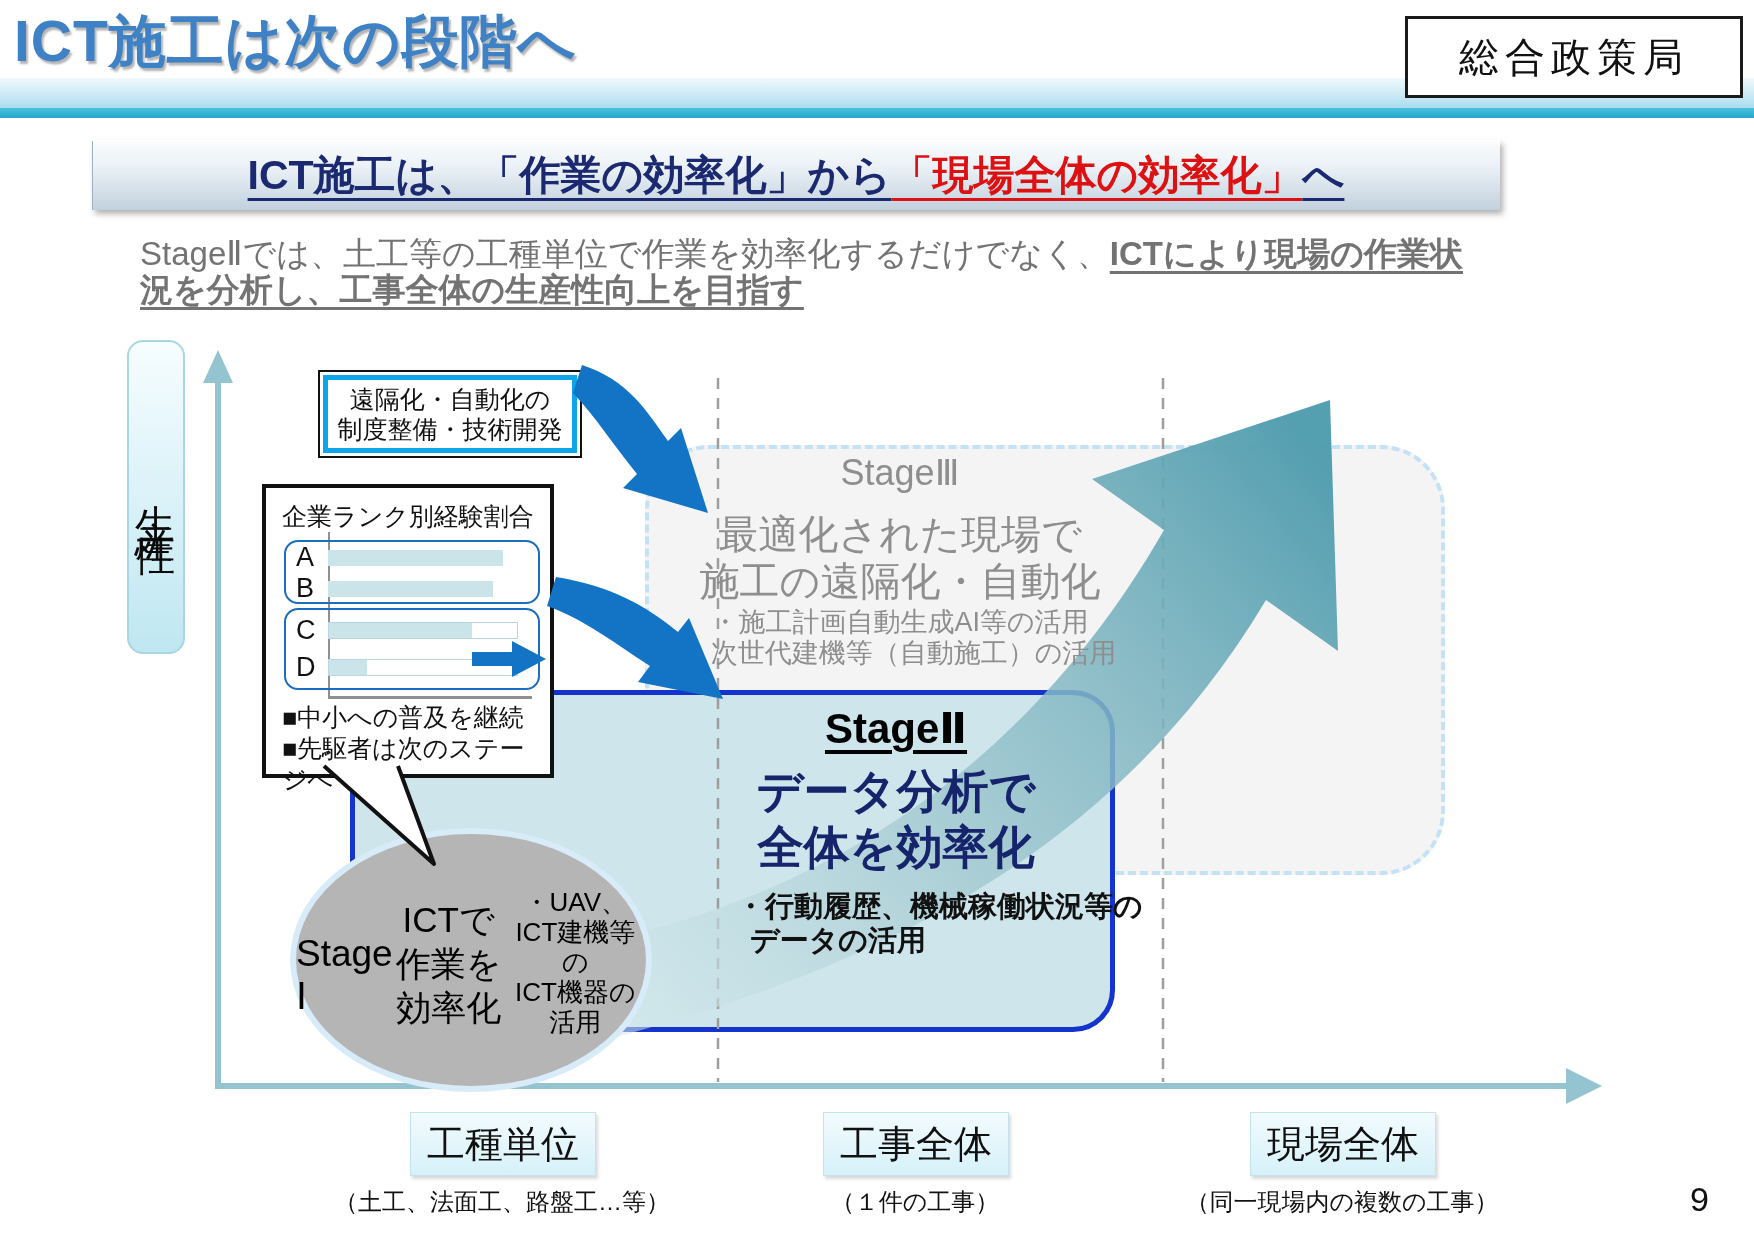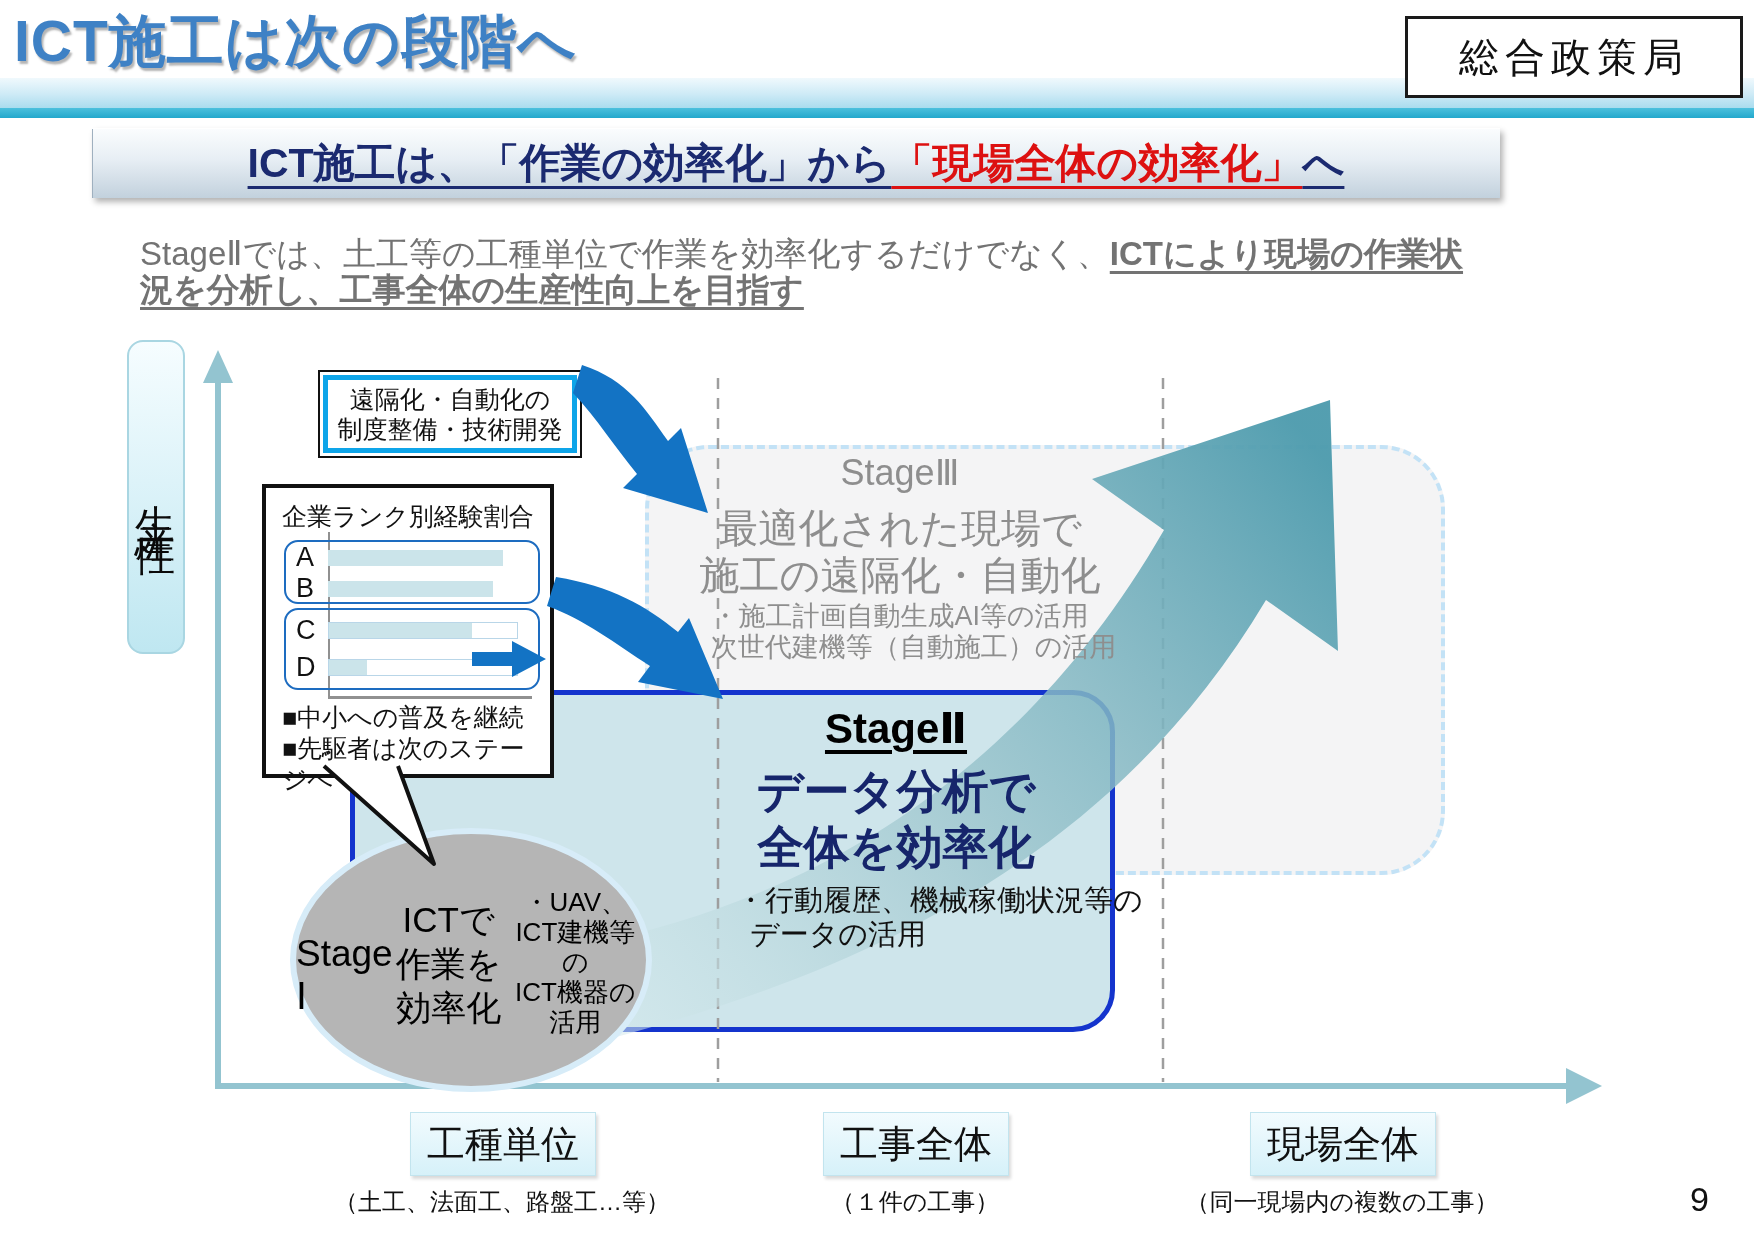--- a/index.html
+++ b/index.html
@@ -11,21 +11,21 @@
   .page-title{left:14px;top:4px;font-size:57px;font-weight:800;color:#3e81c5;
               letter-spacing:1px;text-shadow:2px 3px 2px rgba(90,90,90,.45);z-index:8;white-space:nowrap;}
   .header-band{left:0;top:78px;width:1754px;height:30px;
                background:linear-gradient(180deg,#f0f9fd 0%,#cdeaf6 55%,#a9dcee 100%);z-index:1;}
   .header-band-line{left:0;top:108px;width:1754px;height:10px;
                background:linear-gradient(180deg,#4cc0dd 0%,#23a8cc 100%);z-index:1;}
   .dept-box{left:1405px;top:16px;width:332px;height:76px;background:#fff;border:3px solid #1a1a1a;
             display:flex;align-items:center;justify-content:center;font-size:40px;letter-spacing:6px;z-index:9;}
 
   
-  .banner{left:92px;top:128px;width:1408px;height:70px;z-index:8;
+  .banner{left:92px;top:140px;width:1408px;height:70px;z-index:8;
           background:linear-gradient(180deg,#fbfdfe 0%,#e7eef4 45%,#c2d1dd 100%);
           box-shadow:3px 4px 6px rgba(0,0,0,.30), inset 0 1px 0 #fff, inset 1px 0 0 #9fb0bf;
           display:flex;align-items:center;justify-content:center;}
   .banner-text{font-size:41px;font-weight:700;white-space:nowrap;}
   .banner-navy{color:#1b2a70;text-decoration:underline;text-decoration-thickness:3px;text-underline-offset:9px;}
   .banner-red{color:#dd1111;text-decoration:underline;text-decoration-thickness:3px;text-underline-offset:9px;}
 
   
   .lead{left:140px;top:236px;width:1346px;font-size:33px;line-height:36px;color:#737373;z-index:8;}
   .lead-em{font-weight:700;text-decoration:underline;text-decoration-thickness:2.5px;text-underline-offset:6px;}
@@ -35,32 +35,32 @@
           background:linear-gradient(180deg,#f6fdff 0%,#ddf3f9 45%,#bfe7f1 100%);
           border:2px solid #a9d6e2;display:flex;align-items:center;justify-content:center;}
   .y-pill span{writing-mode:vertical-rl;font-size:40px;letter-spacing:16px;color:#0a0a0a;}
   svg.layer{left:0;top:0;width:1754px;height:1241px;pointer-events:none;}
   #axes{z-index:3;} #swoosh{z-index:4;} #overlay{z-index:70;}
 
   
   .stage3-box{left:645px;top:445px;width:792px;height:422px;border-radius:64px;
               border:4px dashed #c3e2f6;background:#f4f4f5;z-index:1;}
   .stage3-text{left:640px;top:452px;width:520px;z-index:6;text-align:center;color:#8e8e8e;}
-  .s3-name{font-size:36px;margin-bottom:11px;}
+  .s3-name{font-size:36px;margin-bottom:17px;}
   .s3-h{font-size:40px;line-height:47px;}
   .s3-bullets{font-size:27px;line-height:31px;margin-top:2px;}
 
   
   .stage2-box{left:350px;top:690px;width:755px;height:332px;border-radius:42px;
               border:5px solid #1434cd;background:#cee5eb;z-index:2;}
   .stage2-text{left:640px;top:704px;width:512px;z-index:6;display:flex;flex-direction:column;align-items:center;}
   .s2-name{font-size:42px;font-weight:800;color:#000;
            text-decoration:underline;text-decoration-thickness:3.5px;text-underline-offset:7px;}
   .s2-h{font-size:46px;font-weight:800;color:#16256b;line-height:56px;margin-top:10px;text-align:center;}
-  .s2-bullets{font-size:29px;color:#111;line-height:34px;margin-top:8px;text-align:left;align-self:flex-start;margin-left:96px;}
+  .s2-bullets{font-size:29px;color:#111;line-height:34px;margin-top:14px;text-align:left;align-self:flex-start;margin-left:96px;font-weight:bold;}
   .s2-b2{margin-left:14px;}
 
   
   .stage1-ellipse{left:290px;top:828px;width:350px;height:252px;border-radius:50%;
                   background:#b5b5b5;border:6px solid #d7ecf8;z-index:6;
                   display:flex;flex-direction:row;align-items:center;}
   .s1-name{font-size:37px;margin-top:30px;color:#000;}
   .s1-h{font-size:35px;line-height:44px;margin-top:8px;text-align:center;color:#000;}
   .s1-bullets{font-size:26px;line-height:30px;margin-top:4px;text-align:center;color:#000;}
 

